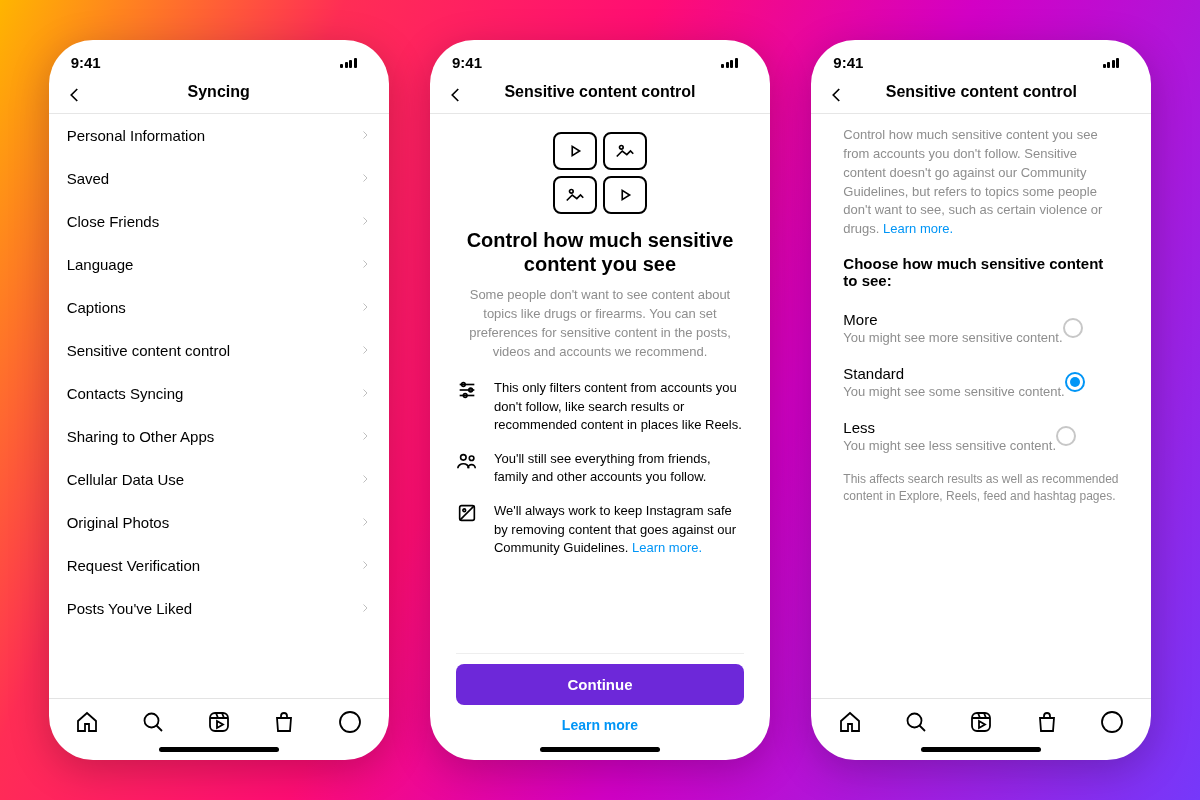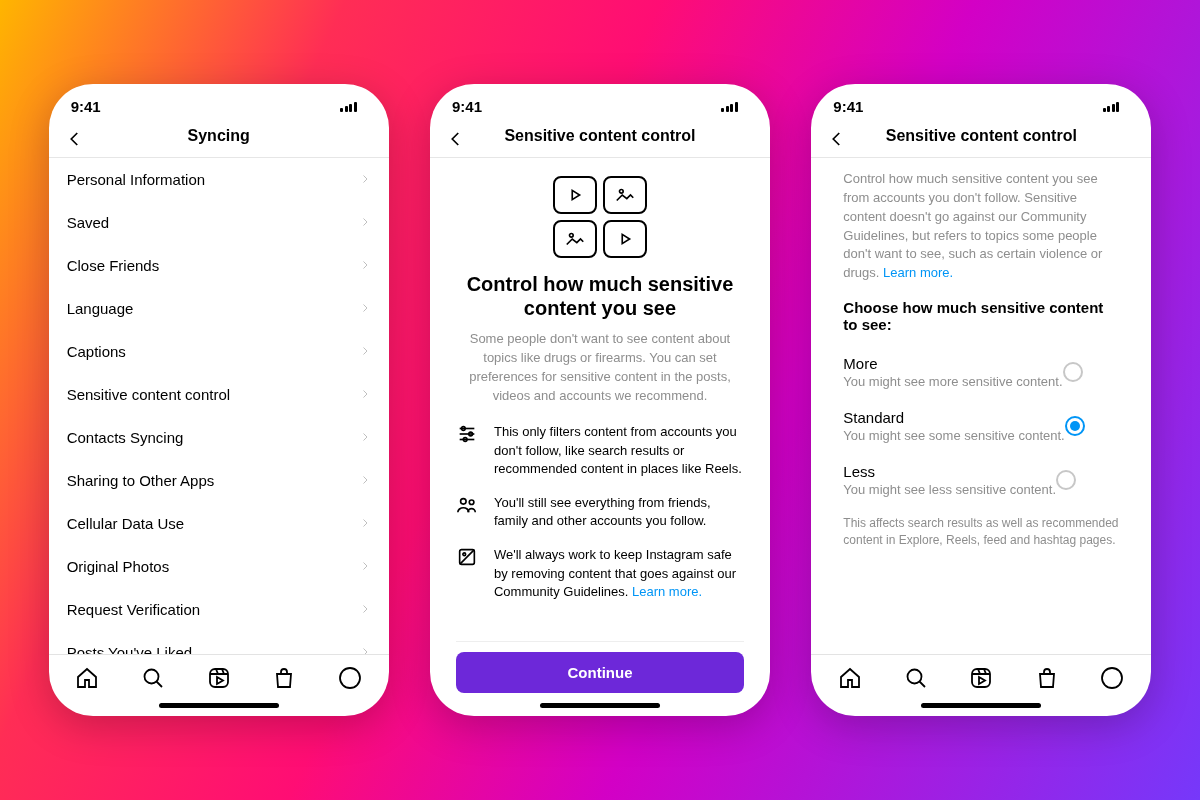--- a/index.html
+++ b/index.html
@@ -4,21 +4,21 @@
 <style>
   * { box-sizing: border-box; margin: 0; padding: 0; }
   body {
     width: 1200px; height: 800px; overflow: hidden;
     font-family: -apple-system, BlinkMacSystemFont, "Segoe UI", Helvetica, Arial, sans-serif;
     background: linear-gradient(115deg, #ffb500 0%, #ff2d55 22%, #ff0d74 42%, #d300c5 62%, #7638fa 100%);
     display: flex; align-items: center; justify-content: space-around;
     padding: 0 28px;
   }
   .phone {
-    width: 340px; height: 632px; background: #fff; border-radius: 44px;
+    width: 340px; height: 720px; background: #fff; border-radius: 44px;
     box-shadow: 0 10px 40px rgba(0,0,0,.22);
     position: relative; overflow: hidden; display: flex; flex-direction: column;
   }
   
   .status { display:flex; justify-content:space-between; align-items:center; padding:14px 22px 4px; font-weight:600; font-size:15px; }
   .status .right { display:flex; align-items:center; gap:5px; }
   .signal { display:flex; align-items:flex-end; gap:1.5px; }
   .signal span{ width:3px; background:#000; border-radius:1px;}
   .signal span:nth-child(1){height:4px}.signal span:nth-child(2){height:6px}.signal span:nth-child(3){height:8px}.signal span:nth-child(4){height:10px}
   .wifi svg, .battery svg { display:block; }
@@ -297,20 +297,21 @@
      <div class="bicon"><svg viewBox="0 0 24 24">
               <rect x="4" y="4" width="16" height="16" rx="2"></rect>
               <line x1="4" y1="20" x2="20" y2="4"></line>
               <circle cx="9" cy="9" r="1.5"></circle>
             </svg></div>
      <div>We'll always work to keep Instagram safe by removing content that goes against our Community Guidelines. <a>Learn more.</a></div>
    </div>
       </div>
     <div class="cta">
       <button class="btn">Continue</button>
+      <span class="learn">Learn more</span>
     </div>
   </div>
   <div class="home-ind"></div>
 </div>
 
 <div class="phone">
   <div class="status">
     <span>9:41</span>
     <div class="right">
       <span class="signal">

